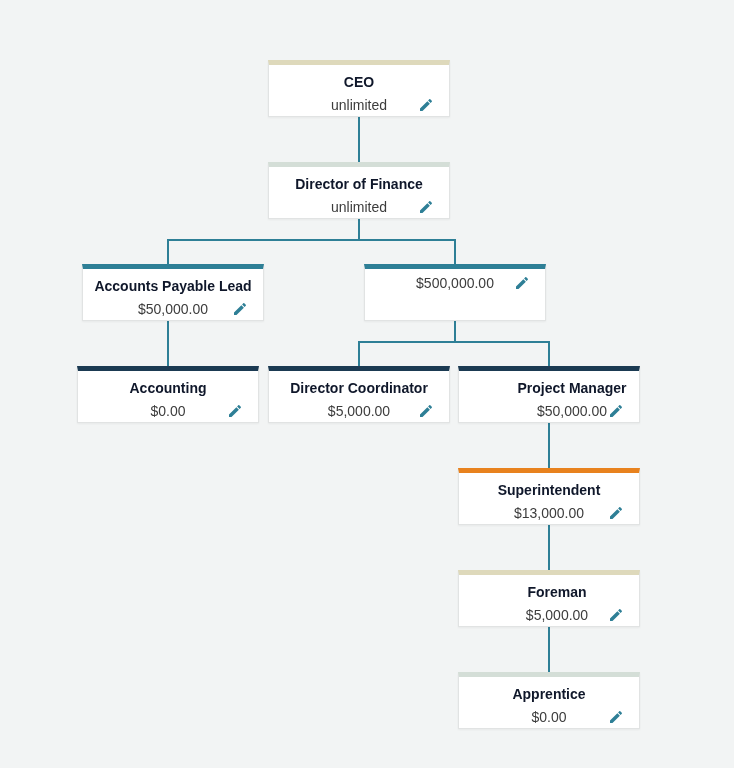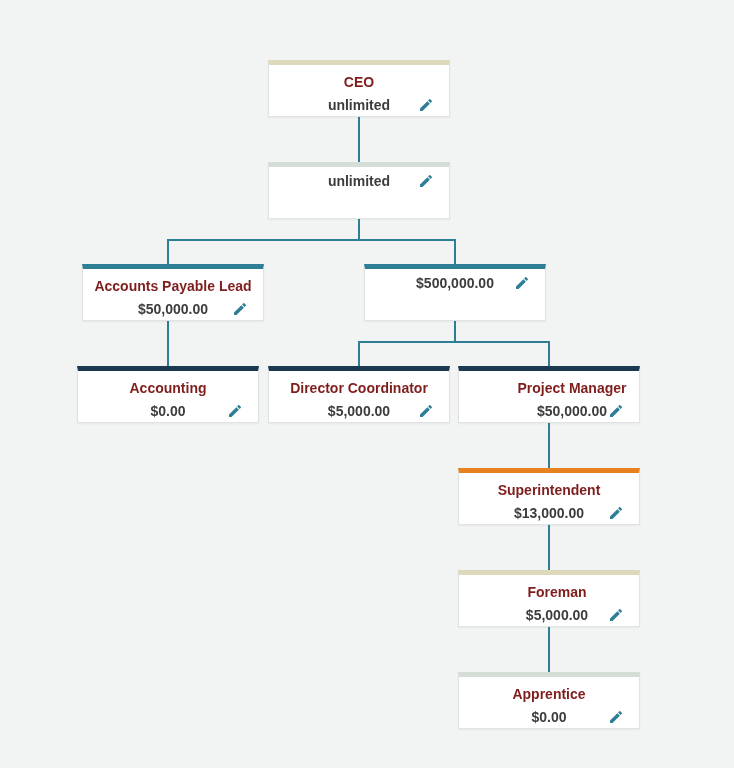--- a/index.html
+++ b/index.html
@@ -23,34 +23,34 @@
     border: 1px solid #e1e3e3;
     border-top: 5px solid #cccccc; 
     box-shadow: 0 1px 2px rgba(0,0,0,0.05);
   }
   .node-title {
     display: block;
     text-align: center;
     margin-top: 8px;
     font-size: 14px;
     font-weight: 700;
-    color: #7f1d1d;
+    color: #0f172a;
     line-height: 18px;
     white-space: nowrap;
   }
   .node-value-row {
     position: relative;
     margin-top: 4px;
     height: 20px;
   }
   .node-value {
     display: block;
     text-align: center;
     font-size: 14px;
-    font-weight: 700;
+    font-weight: 400;
     color: #3c3c3c;
     line-height: 20px;
     white-space: nowrap;
   }
   .edit-btn {
     position: absolute;
     right: 14px;
     top: 1px;
     width: 18px;
     height: 18px;
@@ -104,20 +104,21 @@
     <span class="node-title">CEO</span>
     <div class="node-value-row">
       <span class="node-value">unlimited</span>
       <button class="edit-btn"><svg viewBox="0 0 24 24">
             <path fill="#2e7f96" d="M3 17.25V21h3.75L17.81 9.94l-3.75-3.75L3 17.25zM20.71 7.04c.39-.39.39-1.02 0-1.41l-2.34-2.34c-.39-.39-1.02-.39-1.41 0l-1.83 1.83 3.75 3.75 1.83-1.83z"></path>
           </svg></button>
     </div>
   </div>
 
   <div class="node" id="n-dof" style="border-top-color: rgb(212, 222, 215);">
+    <span class="node-title">Director of Finance</span>
     <div class="node-value-row">
       <span class="node-value">unlimited</span>
       <button class="edit-btn"><svg viewBox="0 0 24 24">
             <path fill="#2e7f96" d="M3 17.25V21h3.75L17.81 9.94l-3.75-3.75L3 17.25zM20.71 7.04c.39-.39.39-1.02 0-1.41l-2.34-2.34c-.39-.39-1.02-.39-1.41 0l-1.83 1.83 3.75 3.75 1.83-1.83z"></path>
           </svg></button>
     </div>
   </div>
 
   <div class="node" id="n-apl" style="border-top-color: rgb(46, 127, 150);">
     <span class="node-title">Accounts Payable Lead</span>

